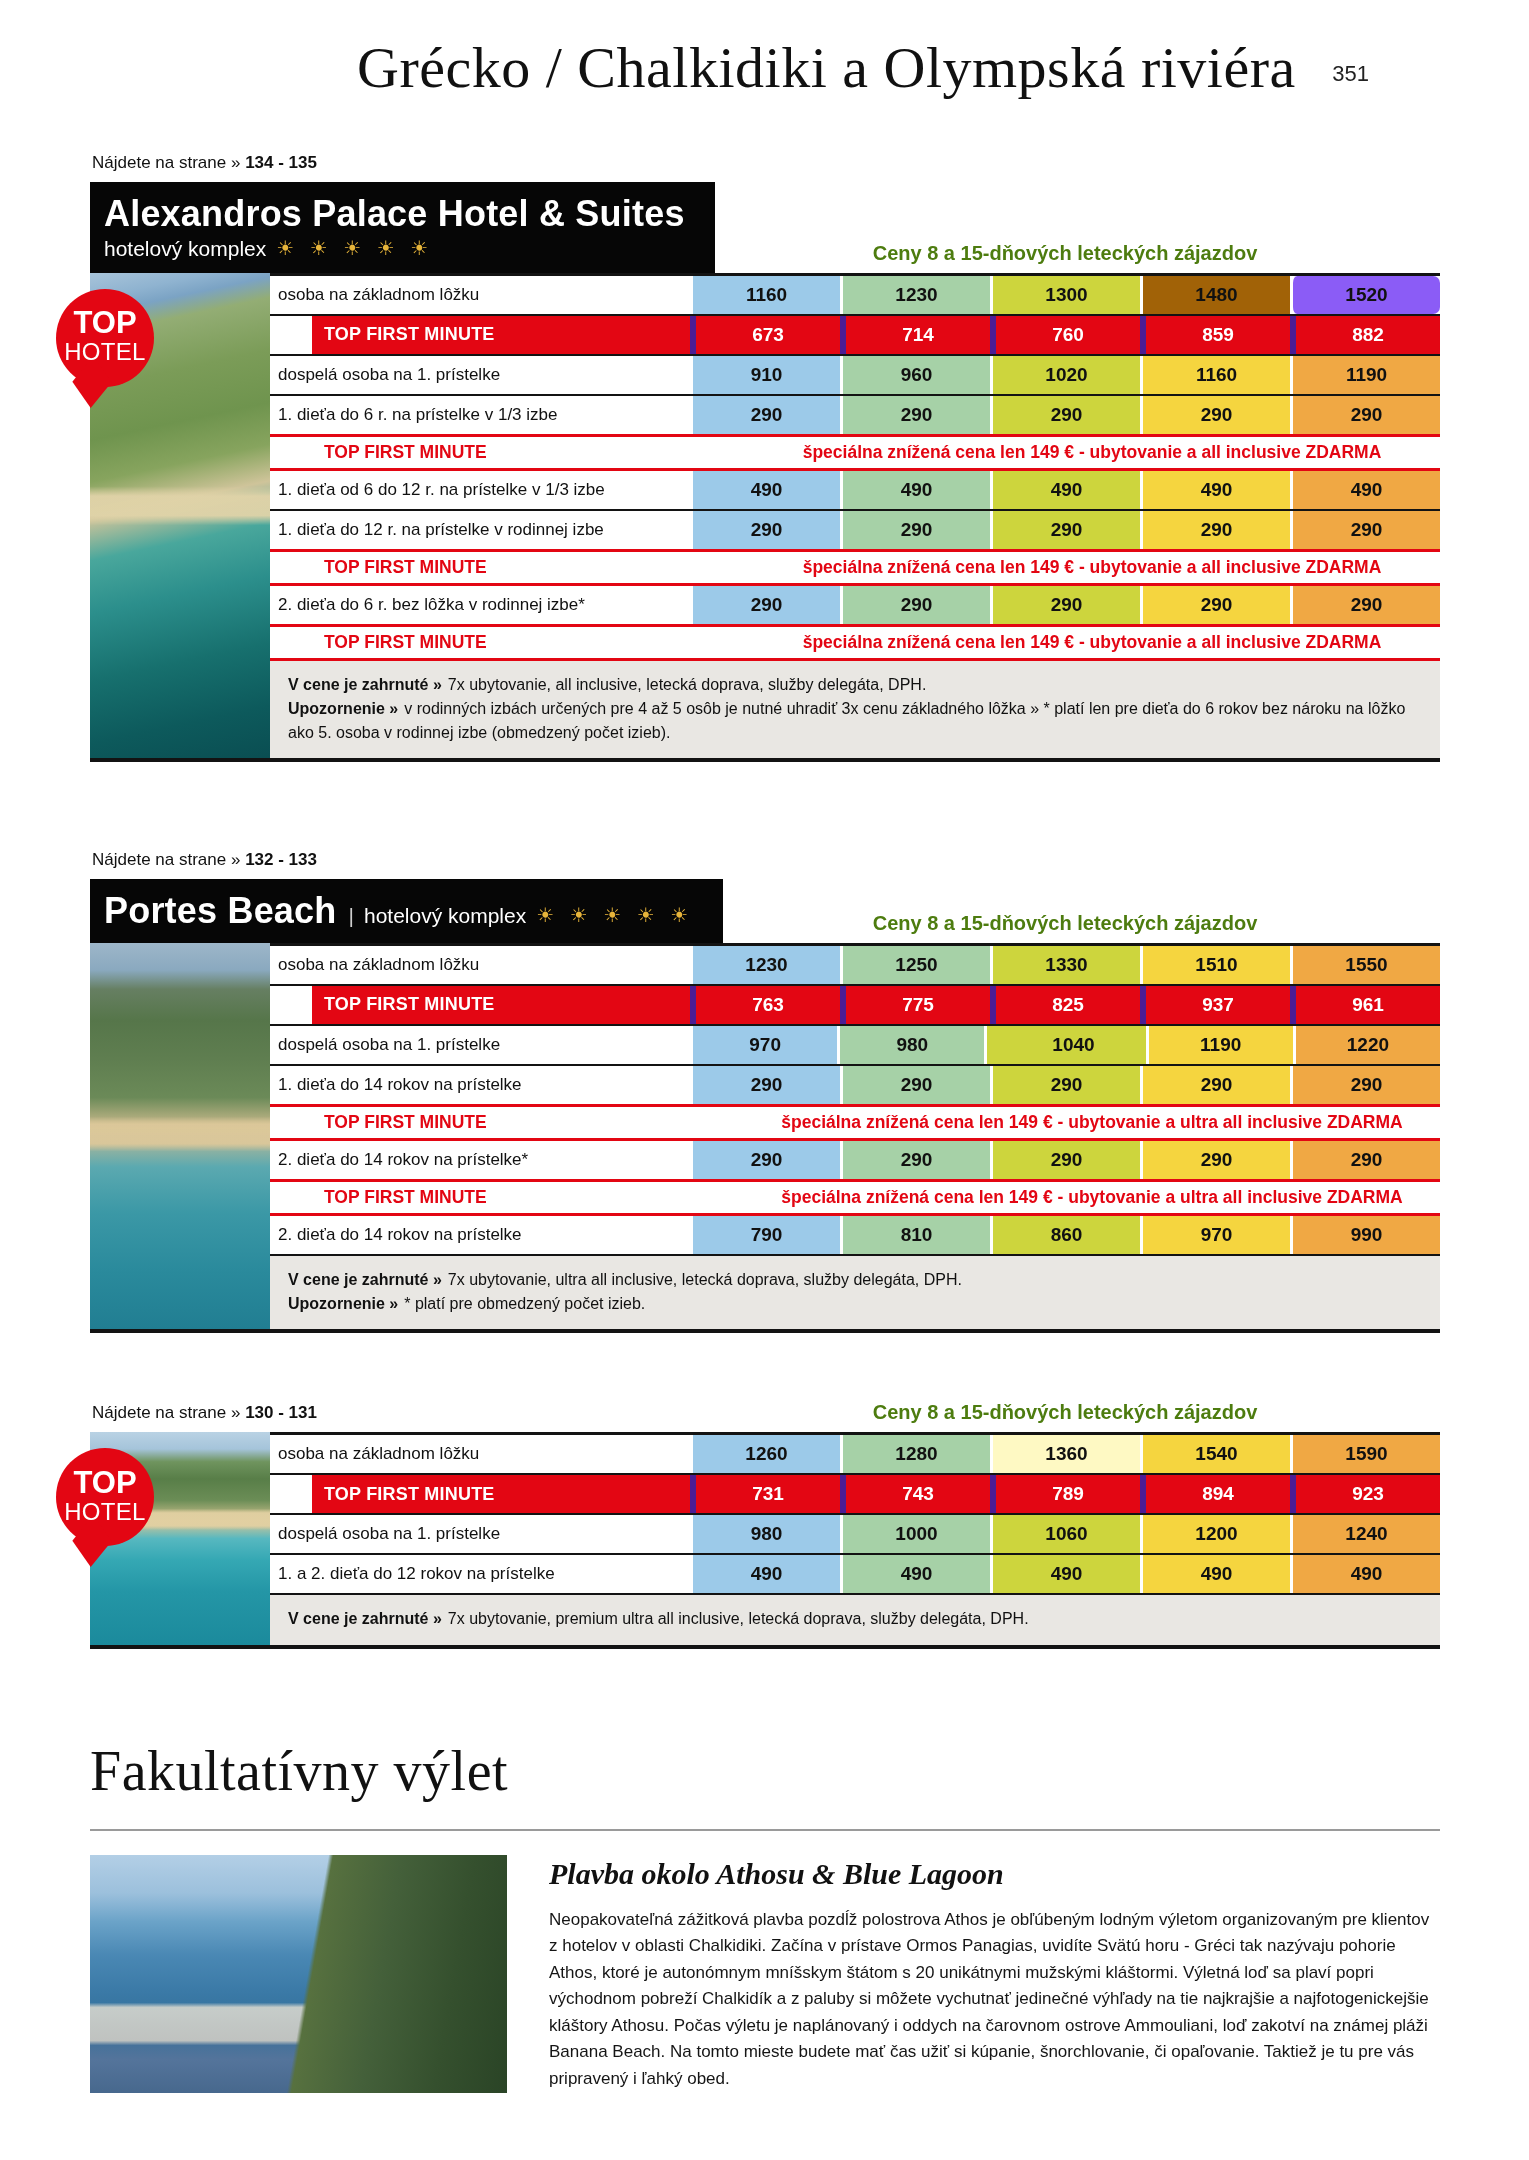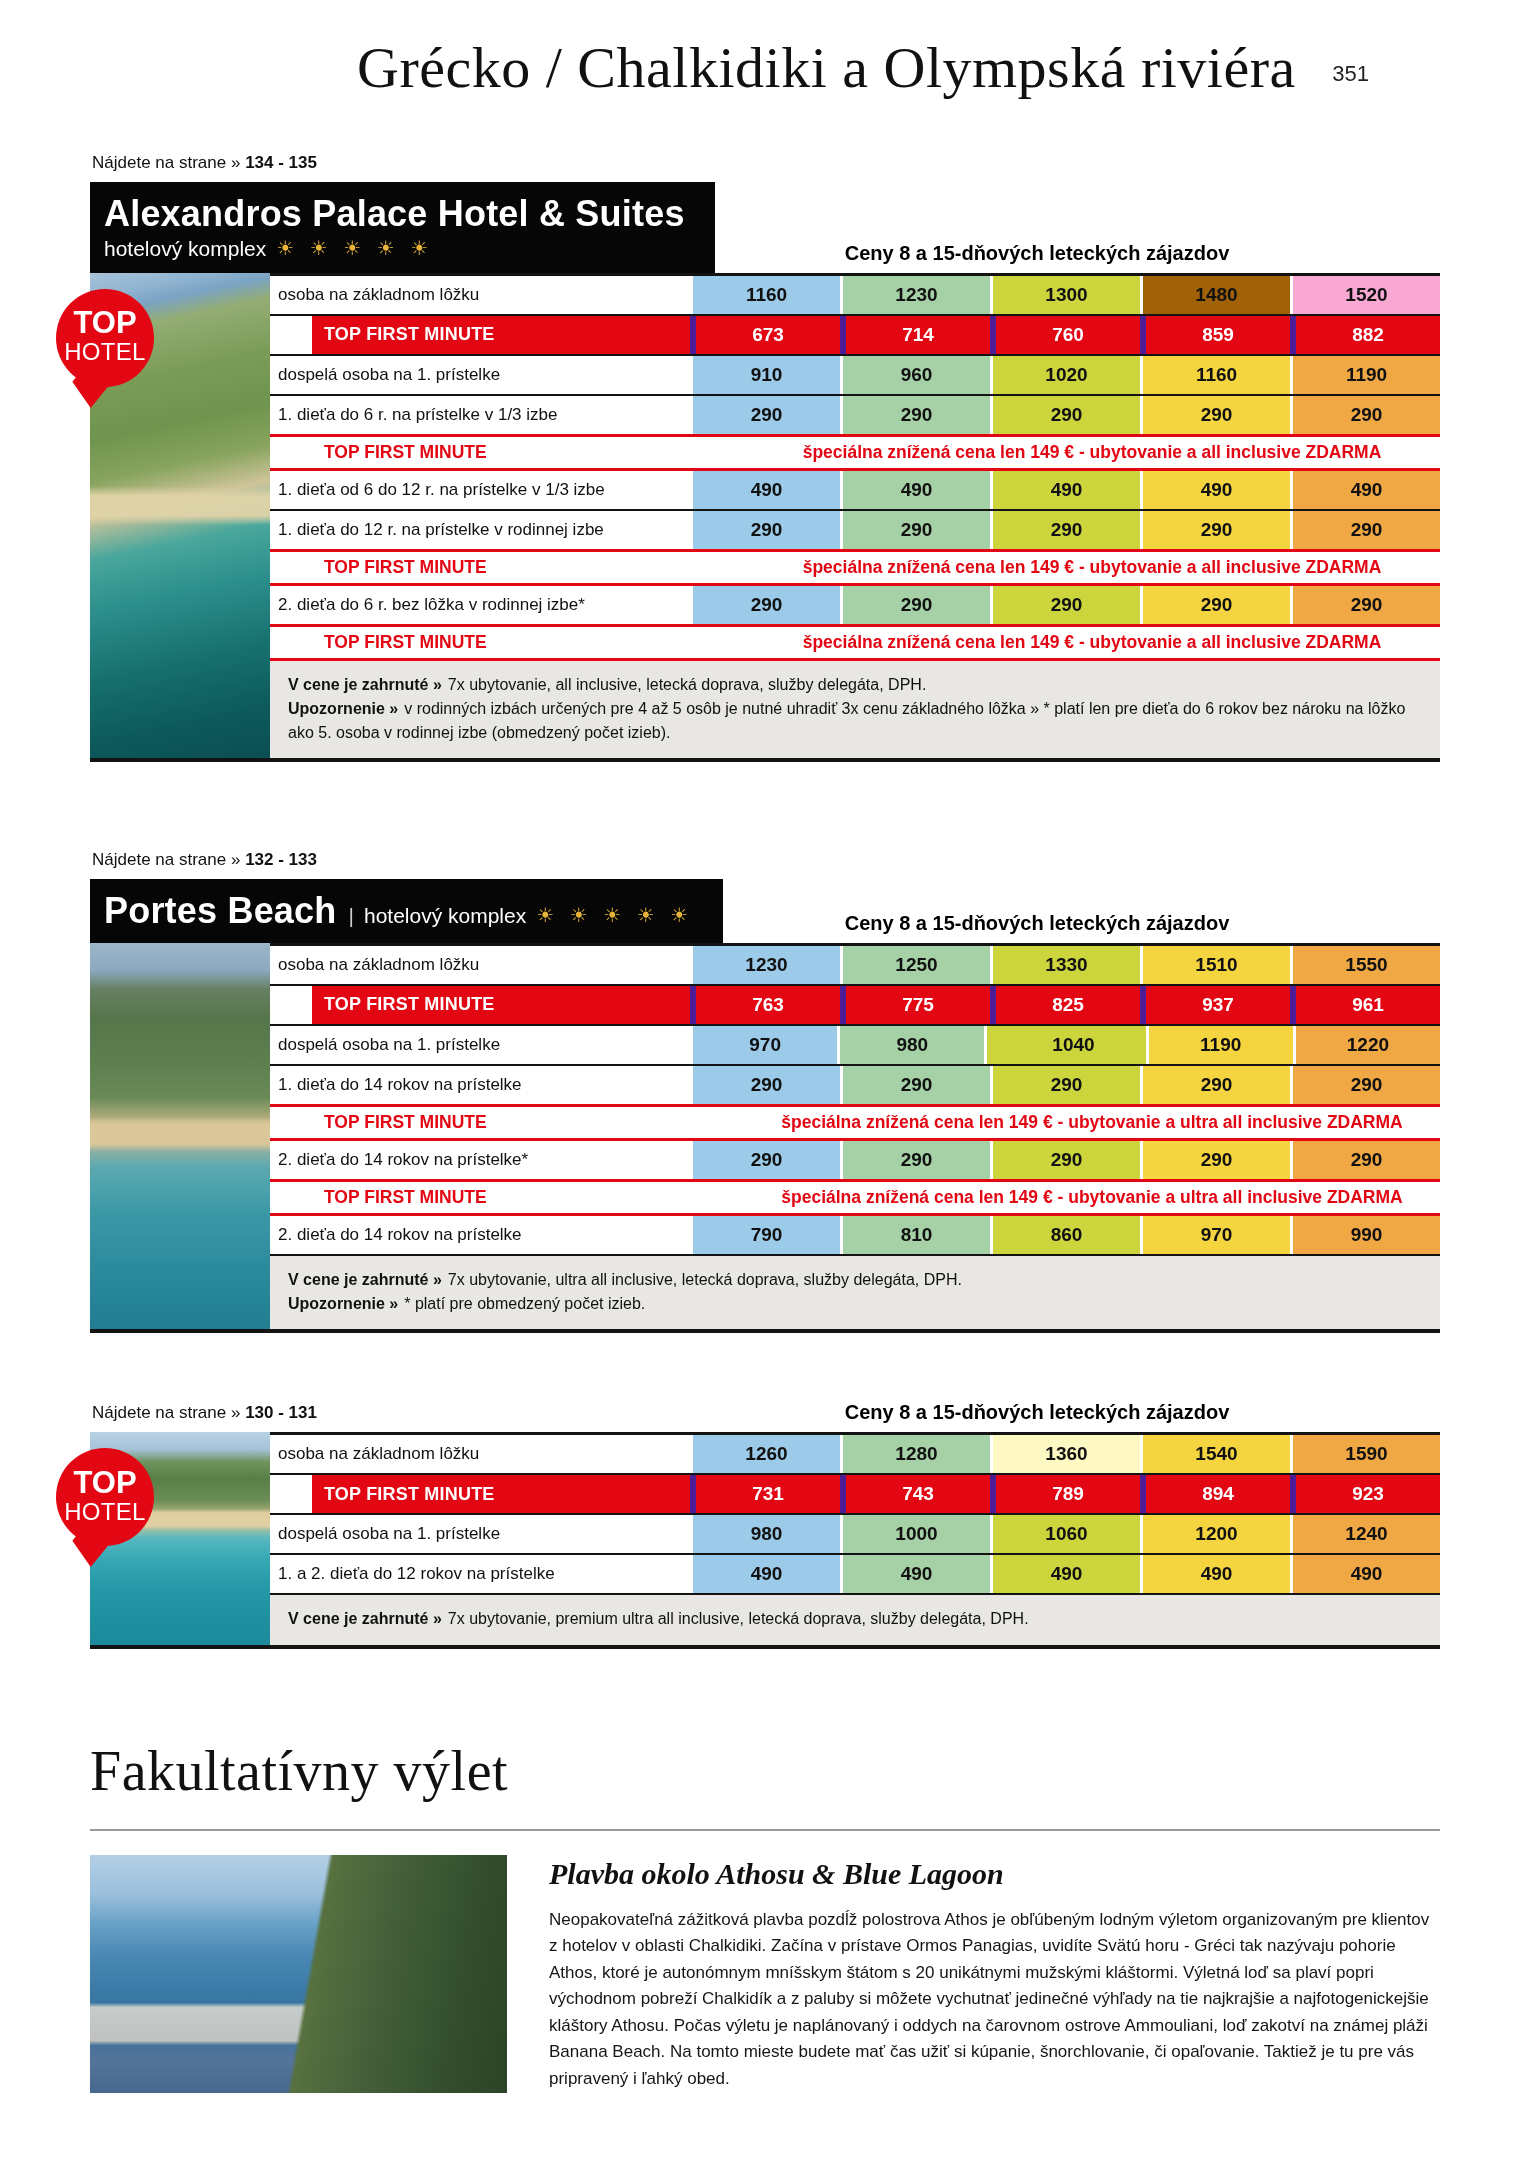--- a/index.html
+++ b/index.html
@@ -30,22 +30,22 @@
     padding:11px 30px 11px 14px; line-height:1.15;
   }
   .hotel-name{ font-weight:bold; font-size:36px; letter-spacing:0.2px; }
   .hotel-cat-wrap{ font-size:21px; font-weight:400; }
   .pipe{ margin:0 10px 0 12px; color:#cfcfcf; font-weight:300; }
   .stars{ color:#e8b53a; font-size:20px; letter-spacing:5px; margin-left:10px; vertical-align:1px; }
   
   .sec-1 .hotel-name{ display:block; }
   .sec-1 .hotel-cat-wrap{ display:block; margin-top:3px; }
   .prices-header{
-    position:absolute; left:572px; width:750px; bottom:8px;
-    text-align:center; font-weight:bold; font-size:20px; color:#000000;
+    position:absolute; left:600px; width:750px; bottom:8px;
+    text-align:center; font-weight:bold; font-size:20px; color:#4d7c0f;
   }
   
   .table-wrap{ position:relative; display:flex; align-items:stretch; border-bottom:4px solid #131313; }
   .photo{ width:180px; flex:0 0 180px; }
   .photo-0{ background:
       linear-gradient(180deg, rgba(255,255,255,0) 44%, rgba(224,211,168,.95) 46%, rgba(224,211,168,.95) 50%, rgba(255,255,255,0) 52%),
       linear-gradient(168deg,#a8c4da 0%,#8fb3d0 5%,#7ba3c4 8%,#93ad74 12%,#7b9c58 22%,#6f944e 32%,#87a45e 40%,#cfc49a 47%,#49a79c 55%,#2c8f8c 65%,#17706e 78%,#0d5a5c 90%,#0a4e52 100%); }
   .photo-1{ background:
       linear-gradient(180deg, rgba(255,255,255,0) 45%, rgba(220,200,154,.95) 47%, rgba(220,200,154,.95) 52%, rgba(255,255,255,0) 54%),
       linear-gradient(180deg,#9db6c9 0%,#8aa9bf 7%,#667f62 12%,#56764a 20%,#5f7e50 30%,#6b8a58 40%,#d0bd90 48%,#5ba9b0 58%,#3b98a6 70%,#2a8a9c 85%,#217e92 100%); }
@@ -127,21 +127,21 @@
             <div class="badge-hotel">HOTEL</div>
           </div>
           <div class="photo photo-0"></div>
           <div class="table">
             <div class="row price-row">
               <div class="cell label">osoba na základnom lôžku</div>
               <div class="cell val" style="background: rgb(156, 202, 233);">1160</div>
               <div class="cell val" style="background: rgb(166, 209, 167);">1230</div>
               <div class="cell val" style="background: rgb(205, 213, 61);">1300</div>
               <div class="cell val" style="background: #a16207;">1480</div>
-              <div class="cell val" style="background: #f9a8d4;">1520</div>
+              <div class="cell val" style="background: #8b5cf6; border-radius: 7px;">1520</div>
             </div>
             <div class="row tfm-row">
               <div class="tfm-label-cell">
                 <span class="tfm-spacer"></span>
                 <span class="tfm-label">TOP FIRST MINUTE</span>
               </div>
               <div class="cell val">673</div>
               <div class="cell val">714</div>
               <div class="cell val">760</div>
               <div class="cell val">859</div>

